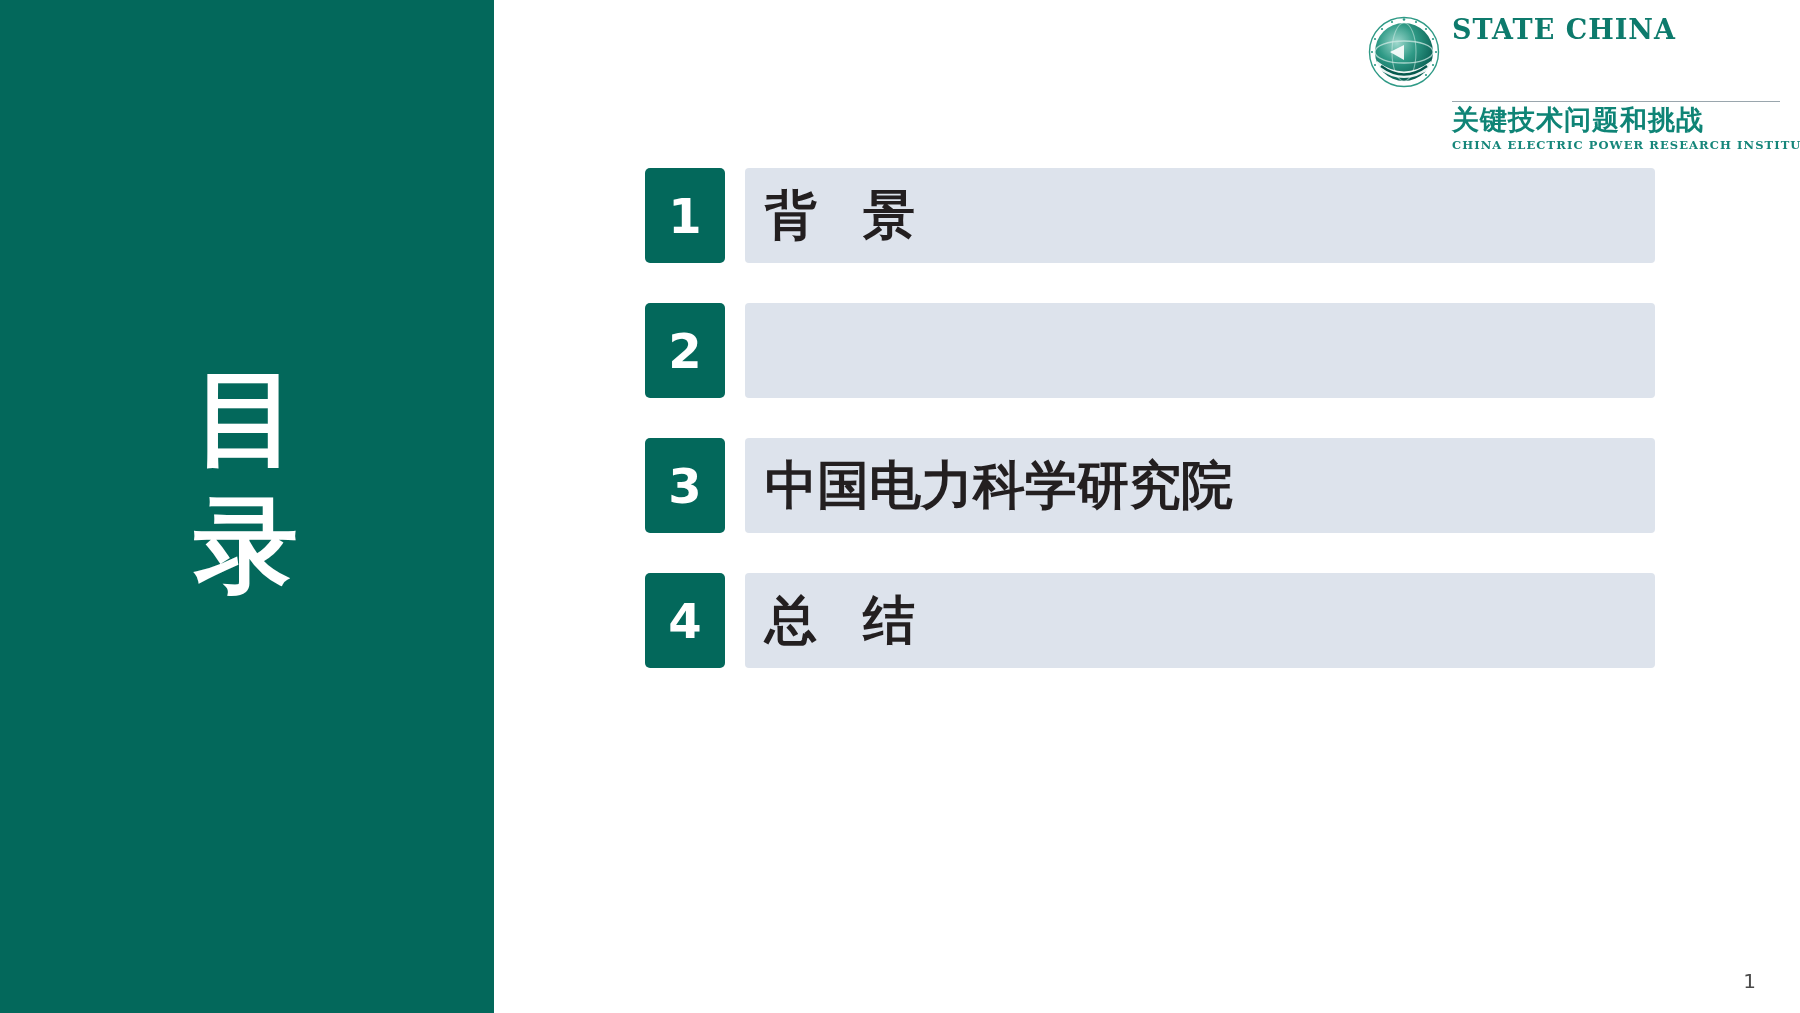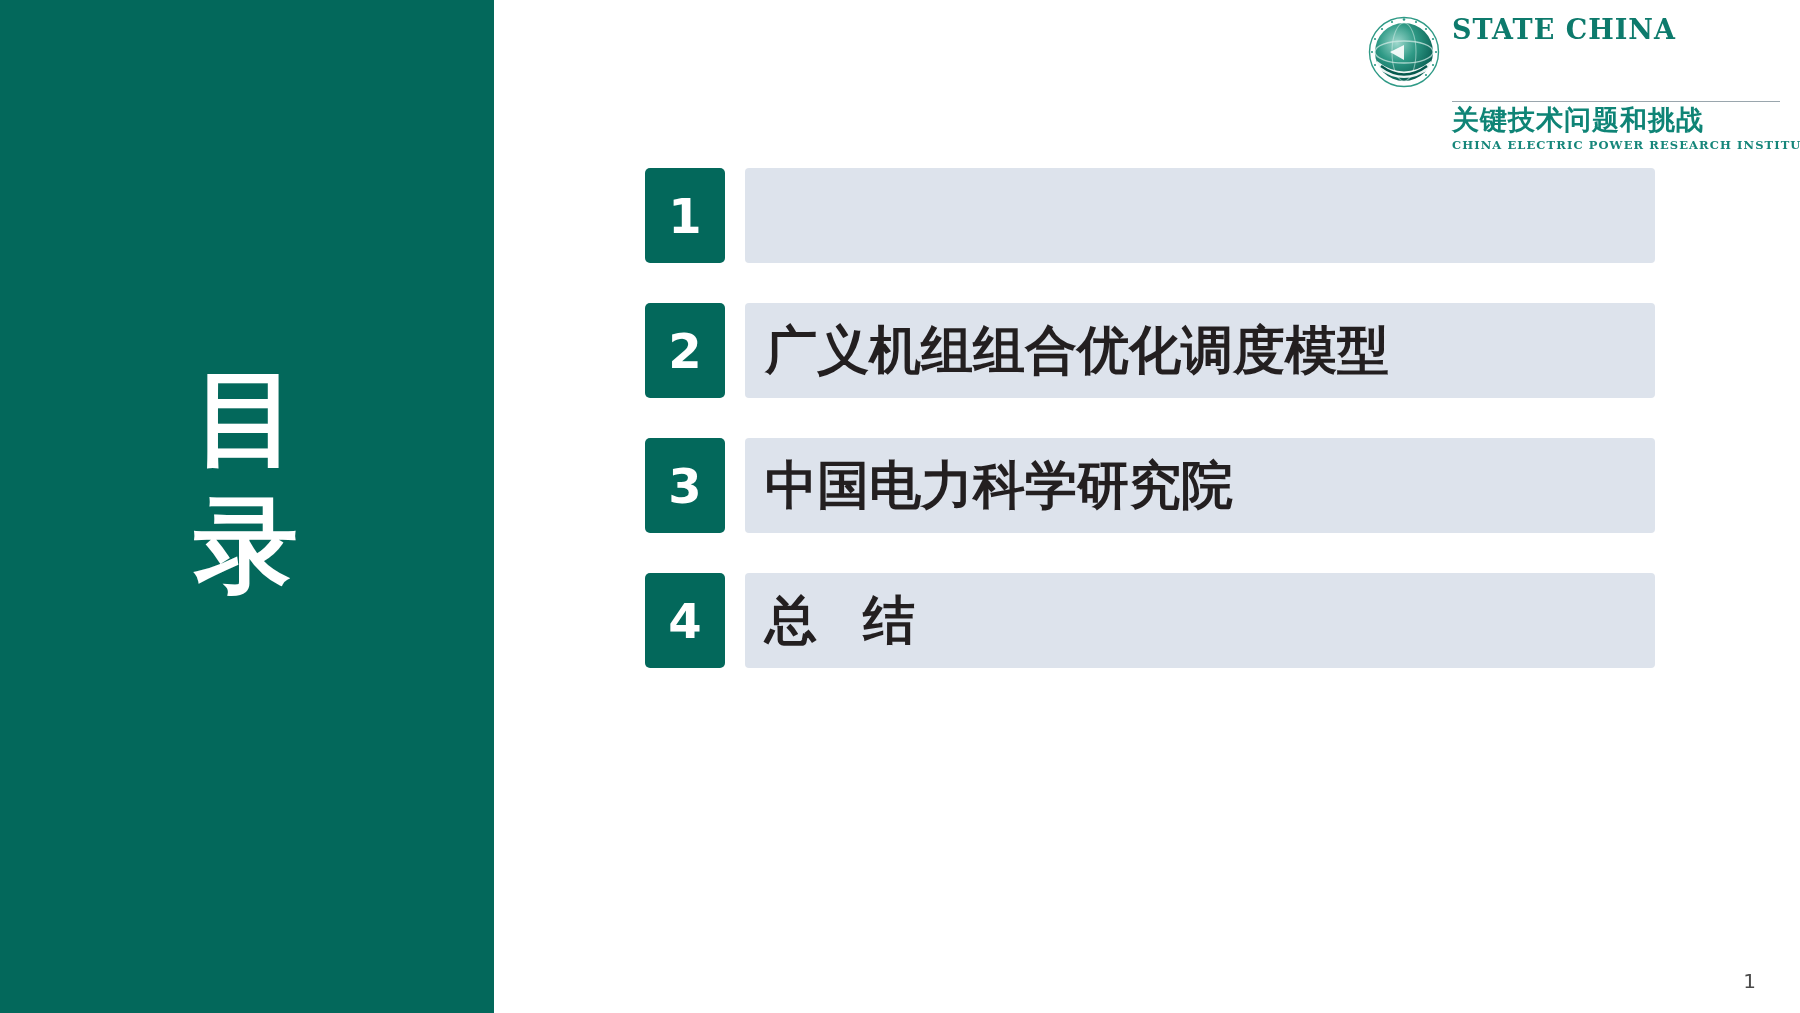--- a/index.html
+++ b/index.html
@@ -233,26 +233,26 @@
 
     <div id="inst-cn">关键技术问题和挑战</div>
     <div id="inst-en">CHINA ELECTRIC POWER RESEARCH INSTITUTE</div>
   </div>
 
   <div id="agenda">
 
     <div class="agenda-row">
       <div class="row-badge">1</div>
       <div class="row-bar"></div>
+      <div class="row-label spaced">背  景</div>
     </div>
 
     <div class="agenda-row">
       <div class="row-badge">2</div>
       <div class="row-bar"></div>
-      <div class="row-label">广义机组组合优化调度模型</div>
     </div>
 
     <div class="agenda-row">
       <div class="row-badge">3</div>
       <div class="row-bar"></div>
       <div class="row-label">中国电力科学研究院</div>
     </div>
 
     <div class="agenda-row">
       <div class="row-badge">4</div>

